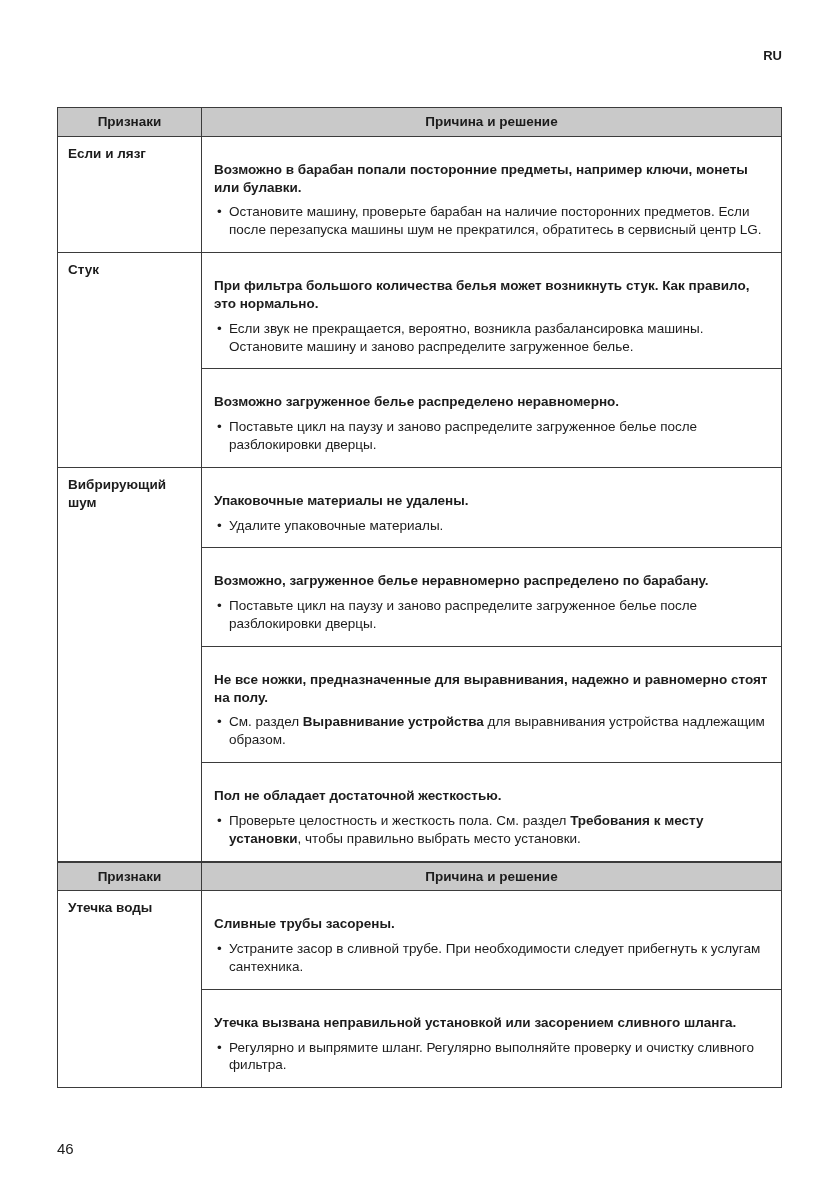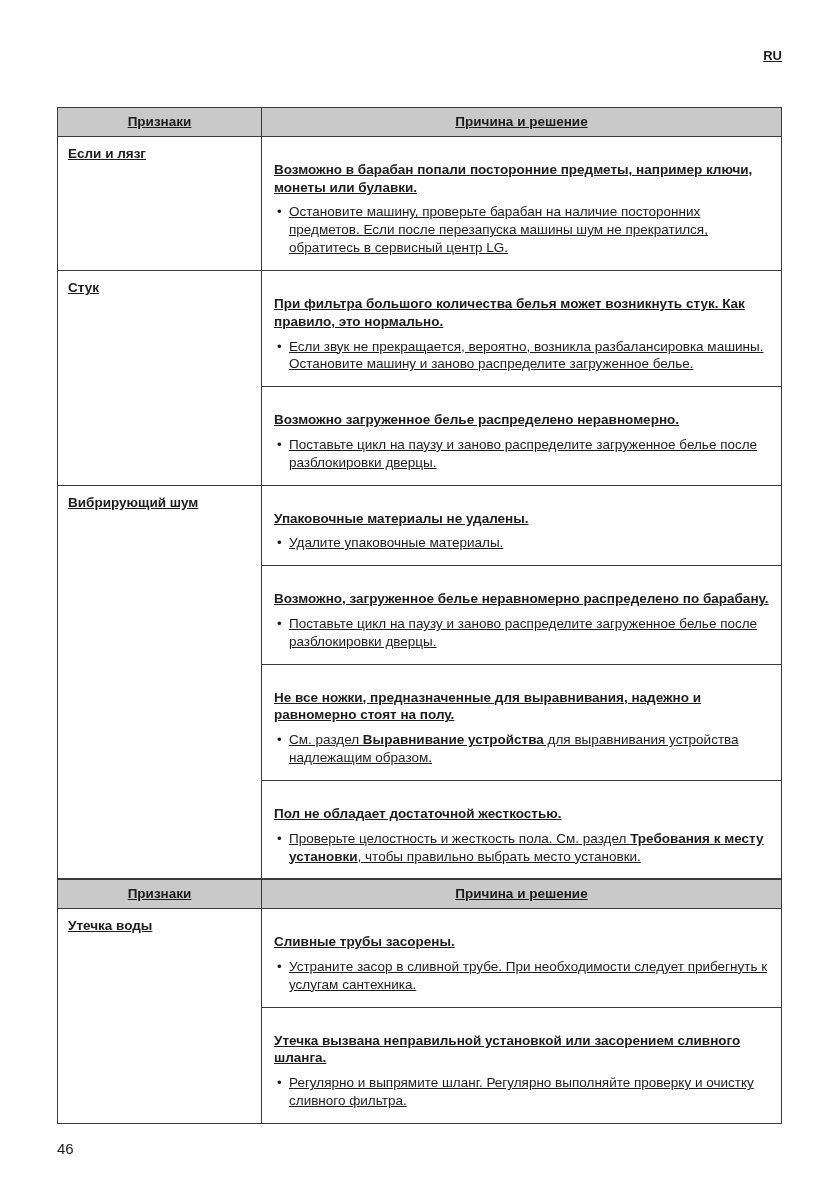--- a/index.html
+++ b/index.html
@@ -9,21 +9,20 @@
     height: 1191px;
     position: relative;
     overflow: hidden;
     font-family: "Liberation Sans", sans-serif;
     color: #1c1c1c;
   }
   .page {
     position: absolute;
     inset: 0;
     padding: 48px 57px 8px 57px;
-    text-decoration: underline;
   }
   .lang-badge {
     text-align: right;
     font-weight: bold;
     font-size: 13px;
     margin-bottom: 44px;
   }
   h1.title {
     font-size: 23px;
     font-weight: bold;
@@ -47,21 +46,21 @@
     border: 1px solid #3b3b3b;
     vertical-align: top;
   }
   table.trouble th {
     background: #c9c9c9;
     font-weight: bold;
     text-align: center;
     padding: 5px 8px;
     font-size: 13.5px;
   }
-  th.col-symptom { width: 204px; }
+  th.col-symptom { width: 144px; }
   td.symptom {
     font-weight: bold;
     padding: 8px 10px;
   }
   td.cause-cell {
     padding: 8px 12px 11px 12px;
   }
   p.cause {
     font-weight: bold;
     margin: 16px 0 7px 0;

